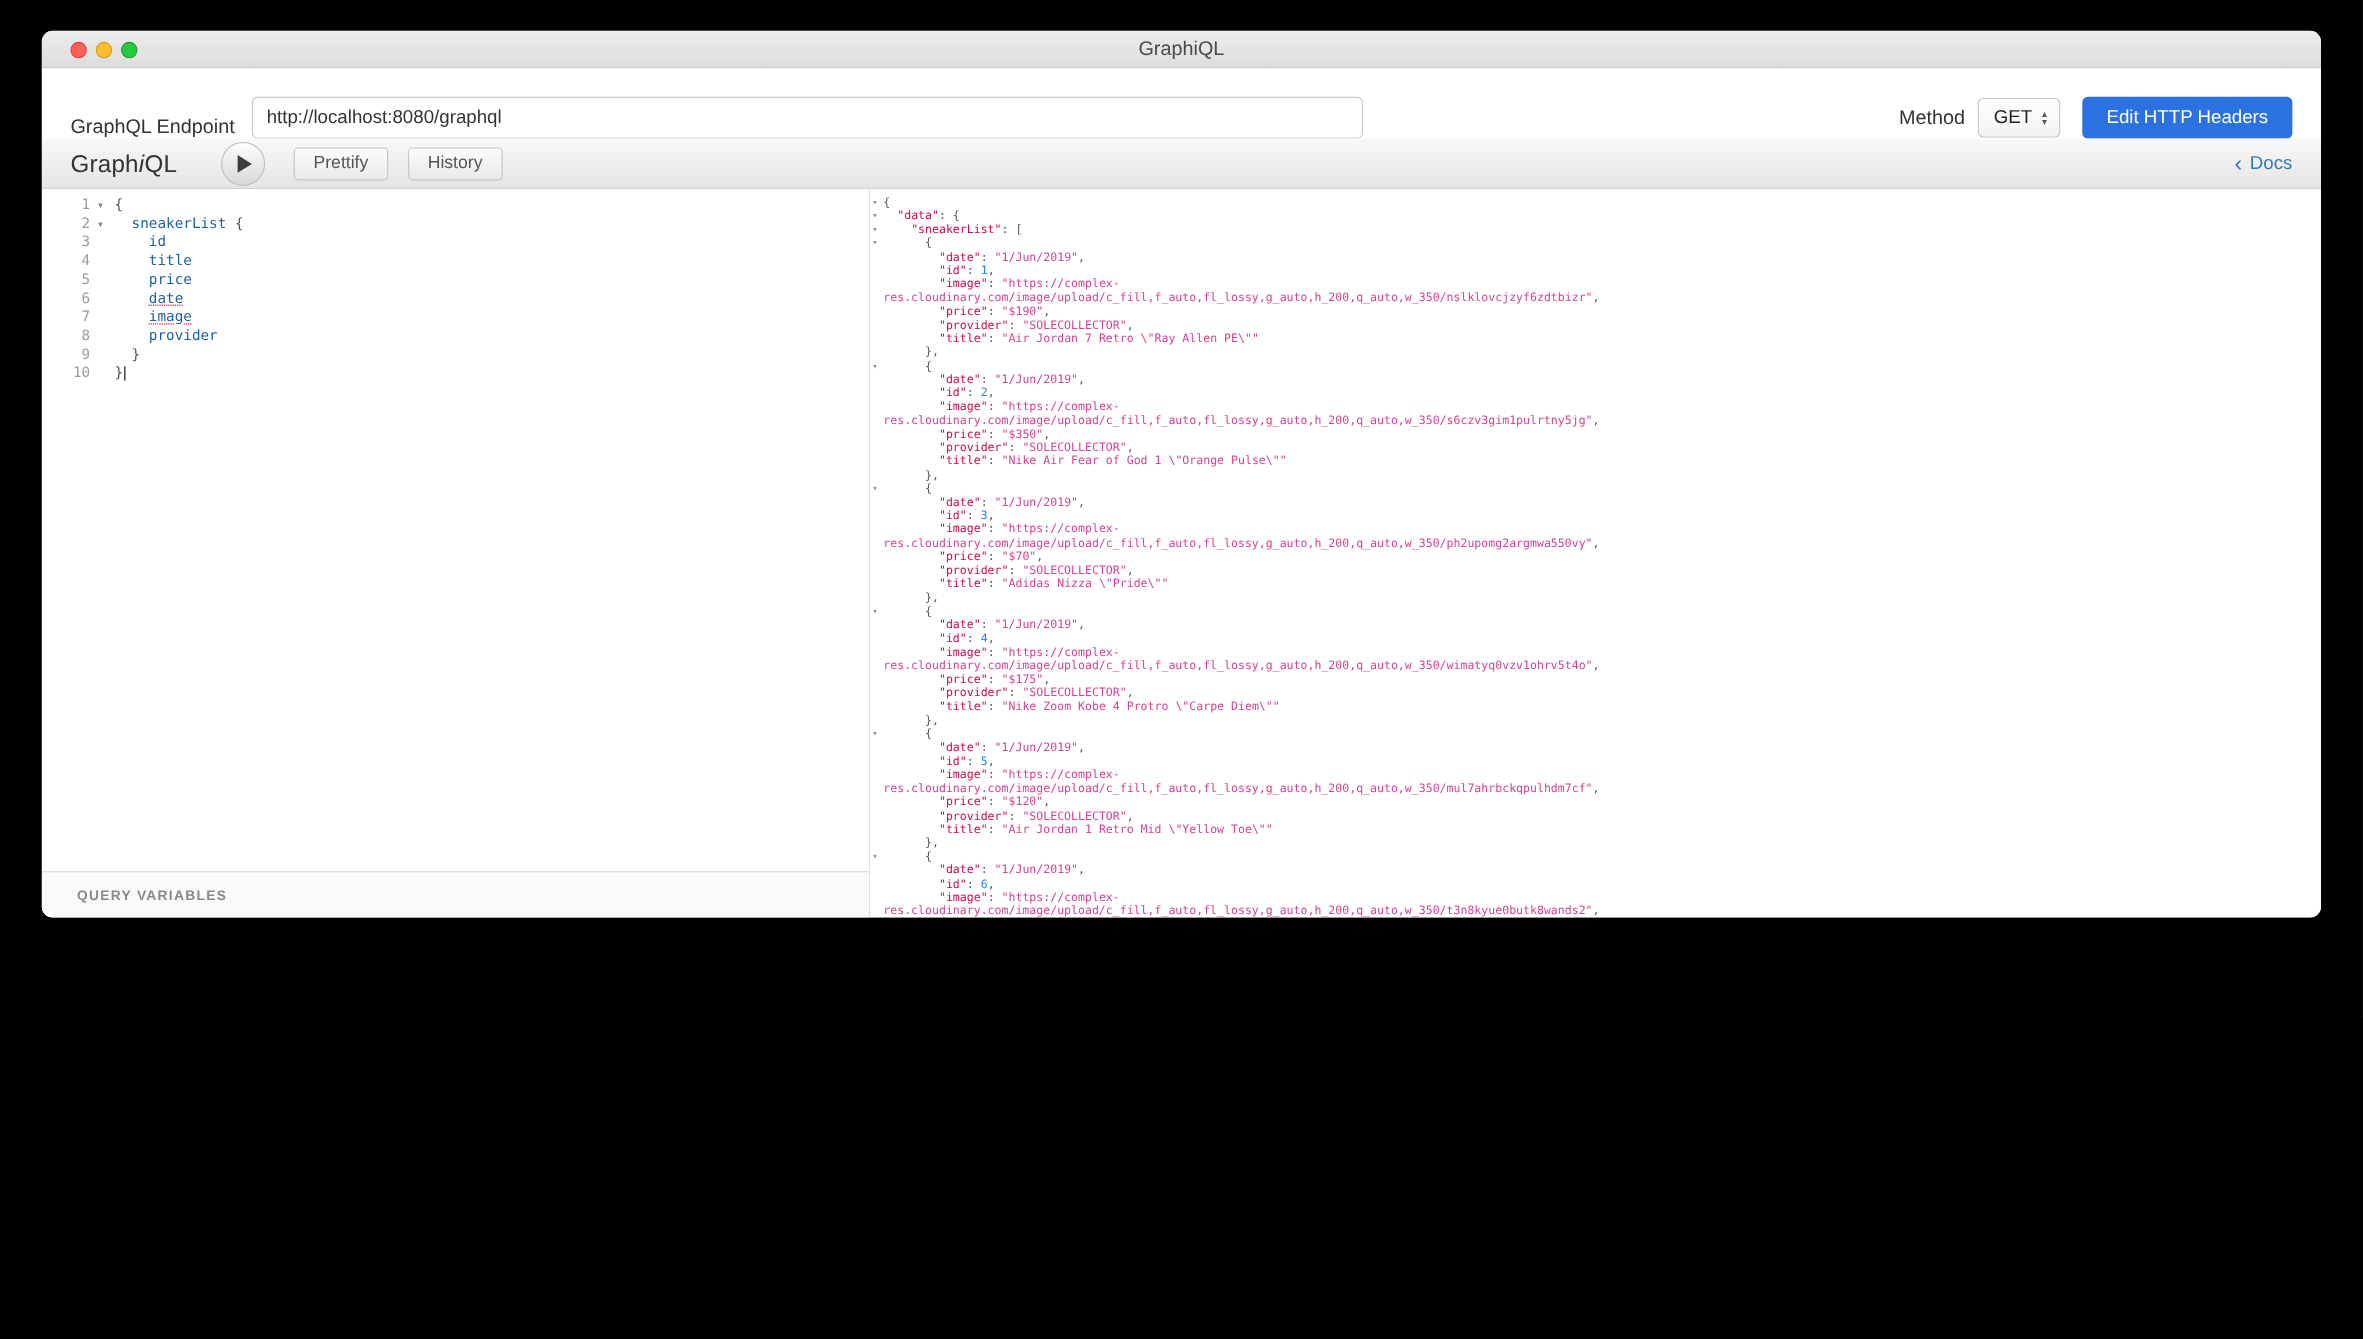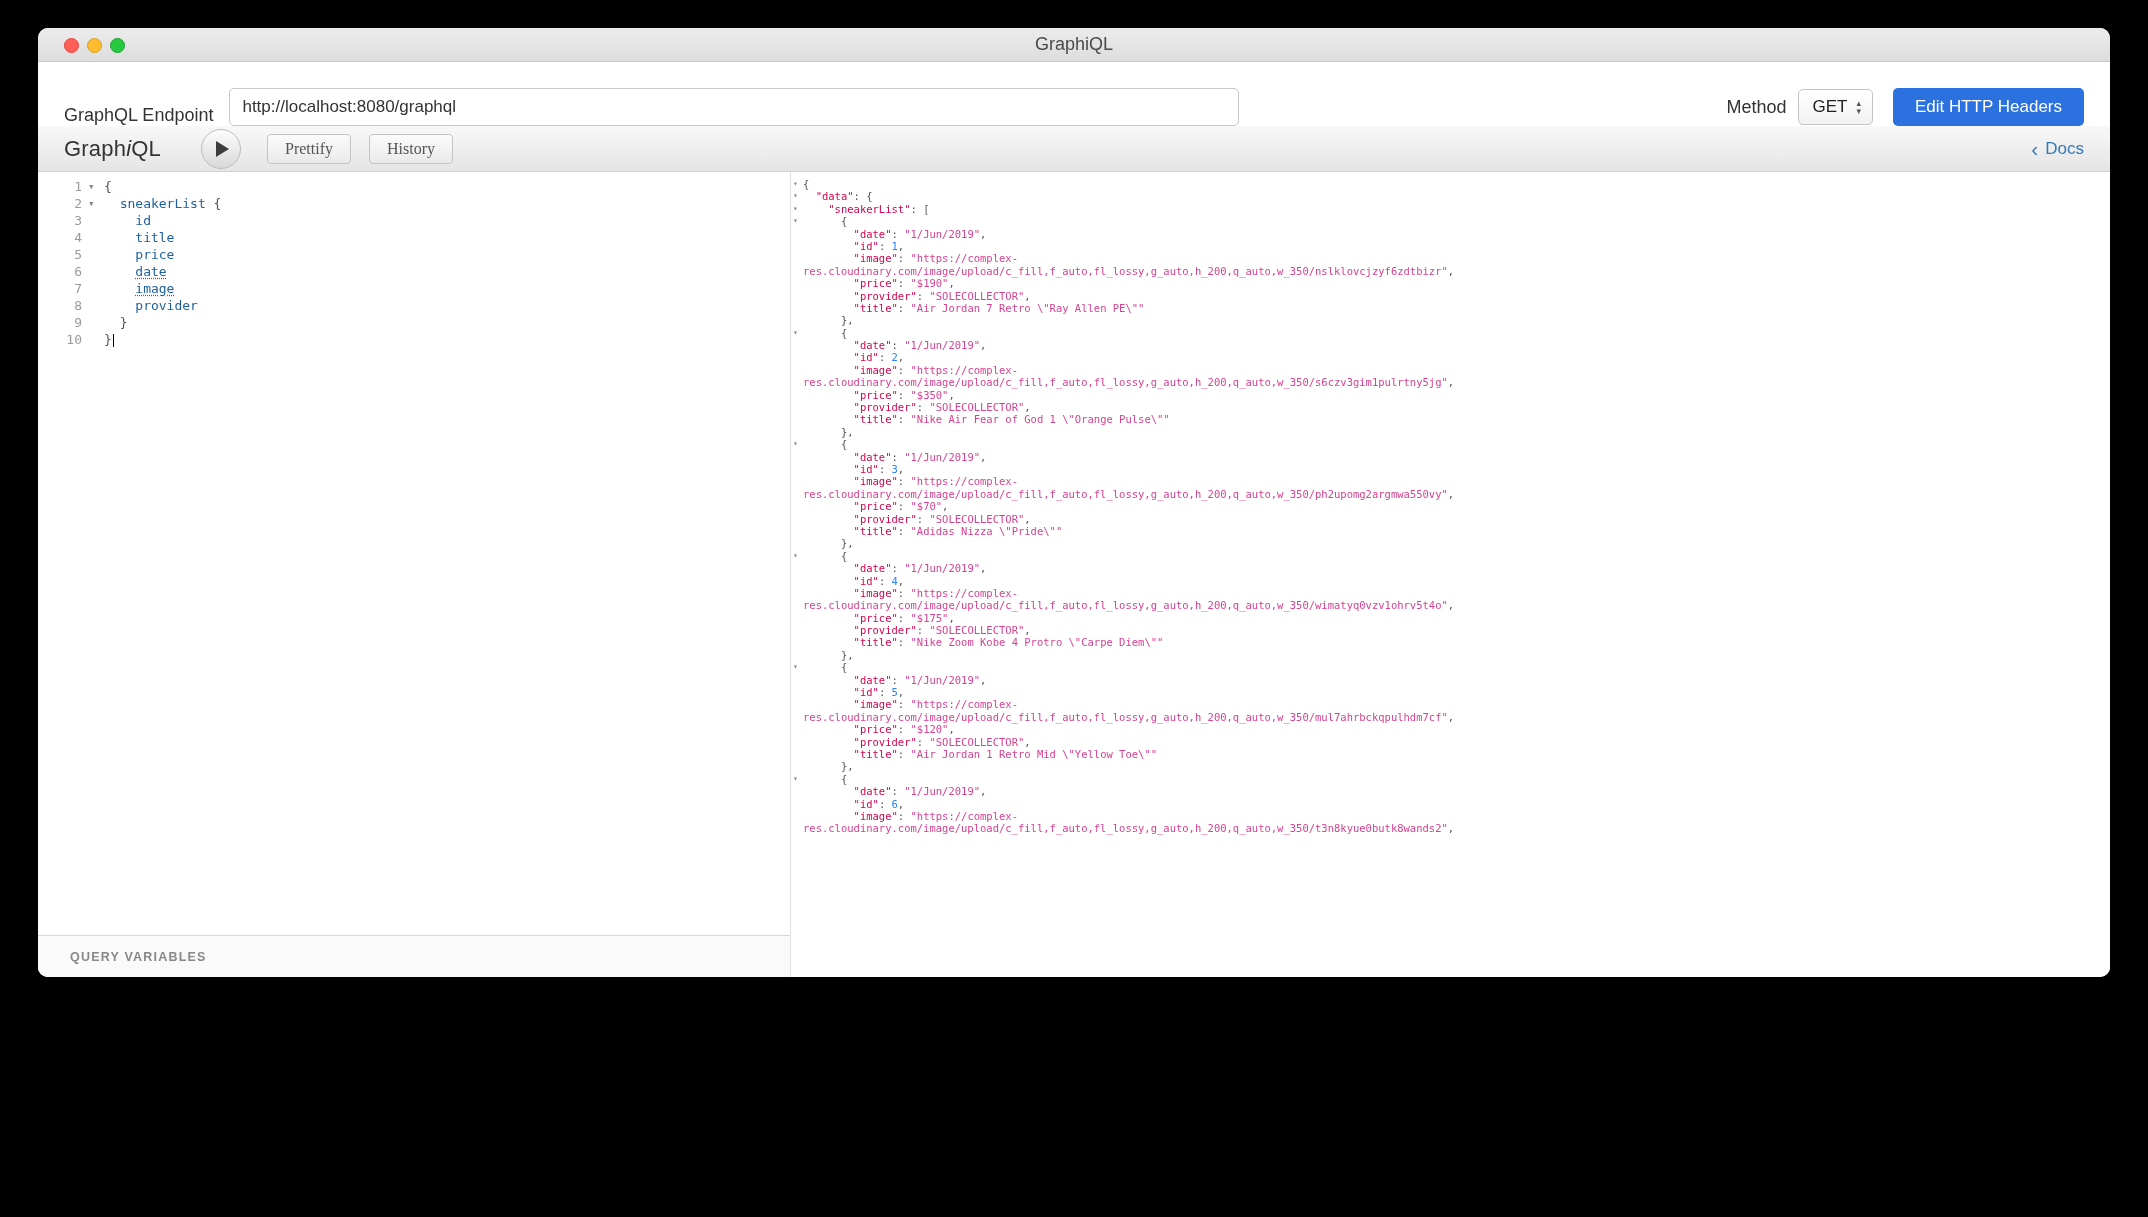--- a/index.html
+++ b/index.html
@@ -1,19 +1,19 @@
 <!DOCTYPE html>
 <html style="--accent_button: #2B71E0; --docs_link: #337AB7; --field_blue: #1F61A0; --json_key: #D2054E; --json_string: #D64292; --json_number: #2882F9; --punctuation: #555555;"><head>
 <meta charset="utf-8">
 <style>
   *{margin:0;padding:0;box-sizing:border-box}
   html,body{width:2148px;height:1217px;background:#000;font-family:"Liberation Sans",sans-serif}
   body{position:relative;overflow:hidden}
 
-  .window{position:absolute;left:38px;top:28px;width:2072px;height:949px;background:#fff;
+  .window{position:absolute;left:38px;top:28px;width:2072px;height:806px;background:#fff;
           border-radius:10px;overflow:hidden;display:flex;flex-direction:column}
 
   
   .titlebar{flex:0 0 34px;background:linear-gradient(#ececec,#dddddd);border-bottom:1px solid #c6c6c6;
             position:relative;display:flex;align-items:center;justify-content:center}
   .lights{position:absolute;left:26px;top:10px;display:flex;gap:8px}
   .light{width:15px;height:15px;border-radius:50%;display:inline-block}
   .light.c{background:#ff5f57;border:1px solid #e0443e}
   .light.m{background:#febc2e;border:1px solid #d79e22}
   .light.z{background:#28c840;border:1px solid #1f9f31}
@@ -39,21 +39,21 @@
 
   
   .toolbar{flex:0 0 46px;background:linear-gradient(#f8f8f8,#e5e5e5);border-bottom:1px solid #d0d0d0;
            display:flex;align-items:center;padding:0 26px}
   .logo{font-size:22px;color:#333;margin-right:40px;letter-spacing:.2px}
   .logo em{font-style:italic}
   .execute{width:40px;height:40px;border-radius:50%;background:linear-gradient(#fdfdfd,#d8d8d8);
            border:1px solid #bdbdbd;display:flex;align-items:center;justify-content:center;margin-right:26px}
   .tri{width:0;height:0;border-left:13px solid #3c3c3c;border-top:8px solid transparent;border-bottom:8px solid transparent;margin-left:3px}
   .tb-btn{height:30px;padding:0 17px;margin-right:18px;background:linear-gradient(#fbfbfb,#eaeaea);
-          border:1px solid #c4c4c4;border-radius:4px;font-size:16px;color:#555;font-family:Liberation Serif, serif}
+          border:1px solid #c4c4c4;border-radius:4px;font-size:16px;color:#555;font-family:Liberation Sans, sans-serif}
   .docs{margin-left:auto;display:flex;align-items:center;gap:7px;color:var(--docs_link,#337ab7);font-size:17px;cursor:default}
   .docs .chev{font-size:21px;line-height:17px}
 
   
   .main{flex:1;display:flex;min-height:0}
   .left-pane{width:752px;flex:0 0 752px;display:flex;flex-direction:column;background:#fff}
   .editor{flex:1;overflow:hidden;padding-top:6px}
   .divider{width:1px;background:#e0e0e0}
   .right-pane{flex:1;background:#fff;overflow:hidden;padding:6px 0 0 2px}
 

